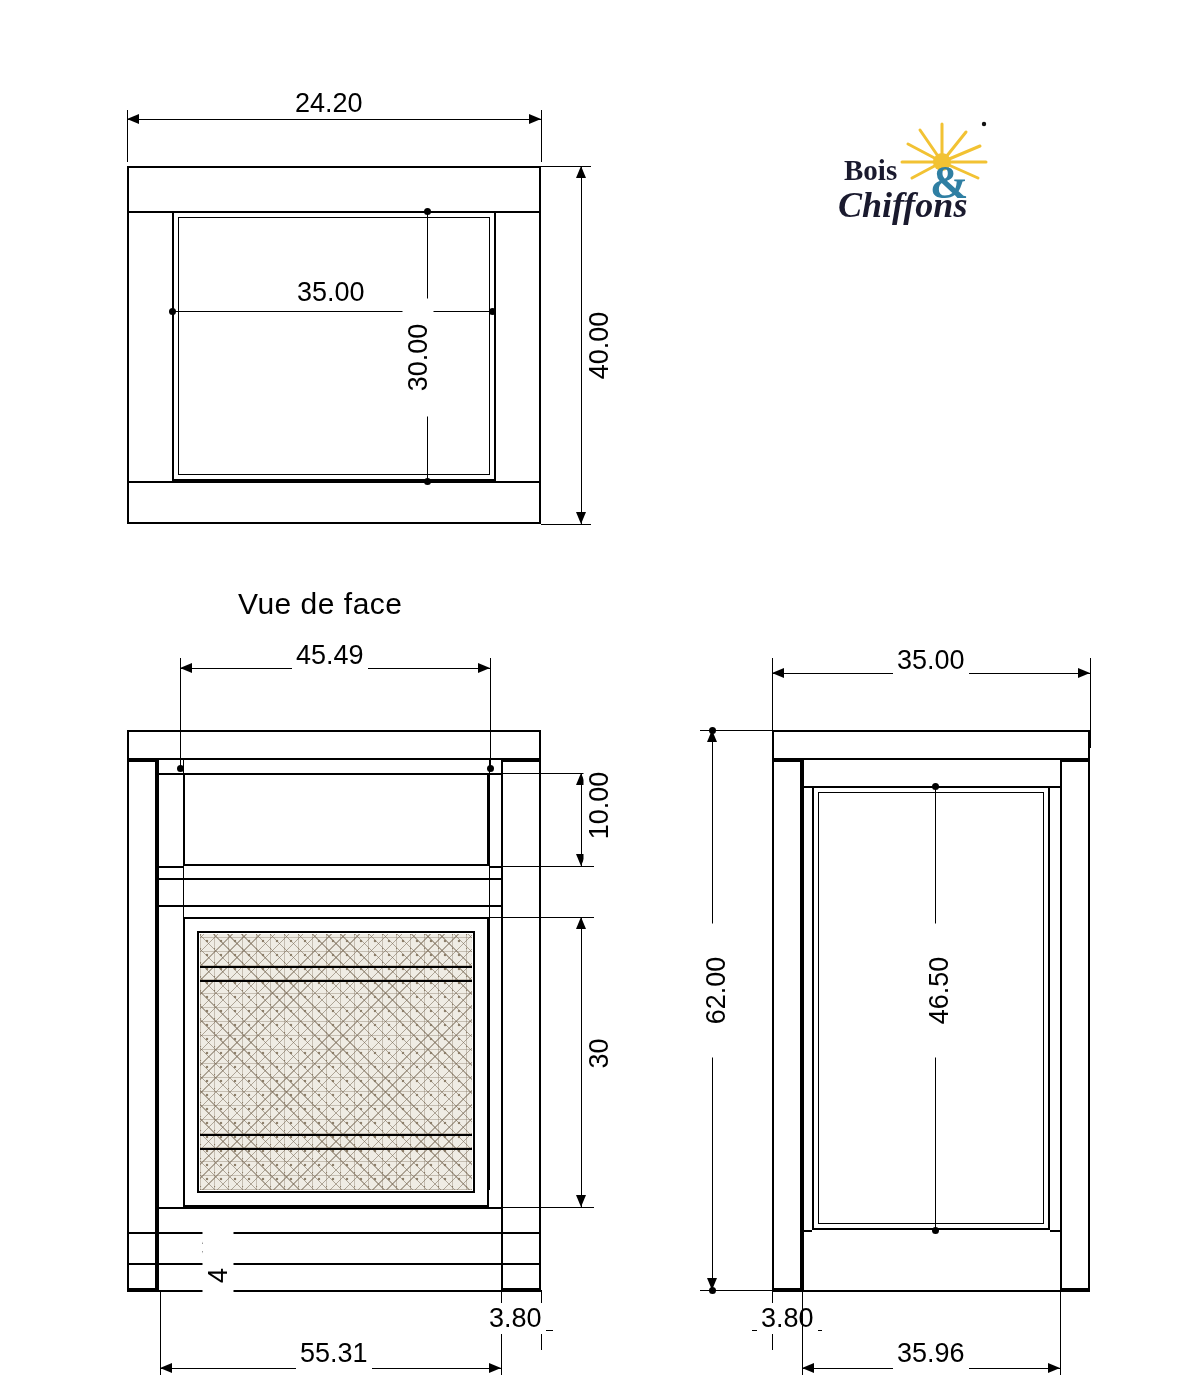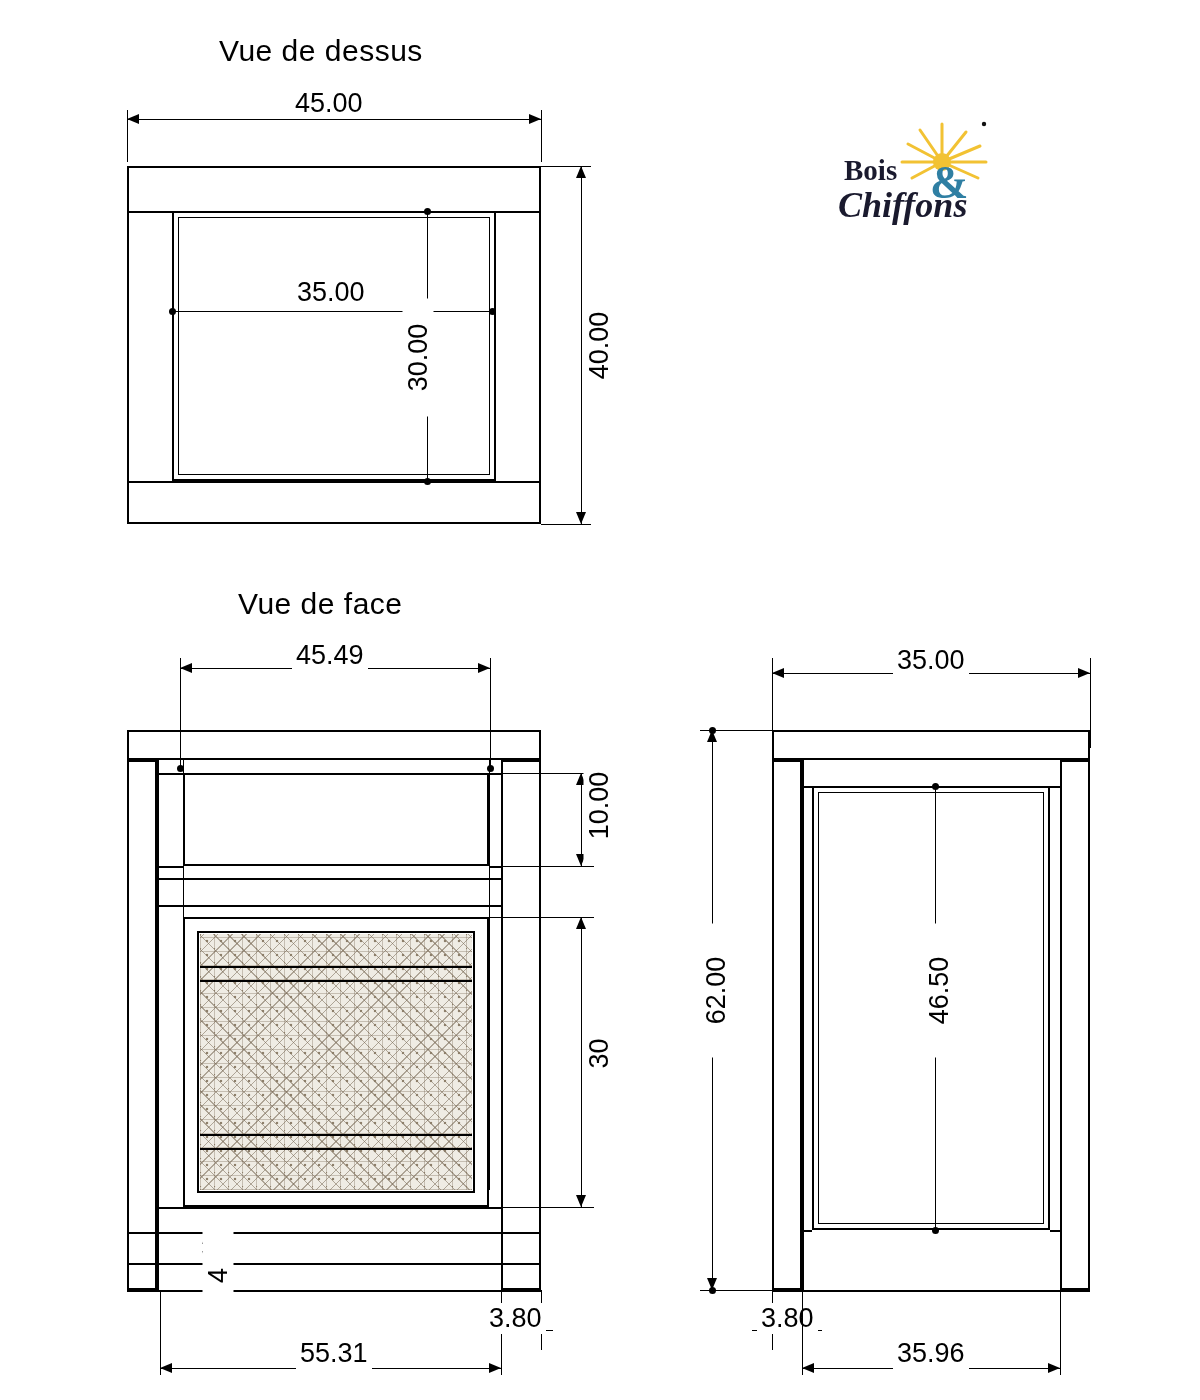--- a/index.html
+++ b/index.html
@@ -146,28 +146,27 @@
         <line x1="104" y1="44" x2="140" y2="60"></line>
       </g>
       <circle cx="104" cy="44" r="9" fill="#f2c233"></circle>
       <circle cx="146" cy="6" r="2.2" fill="#111"></circle>
     </svg>
     <div class="logo-text1">Bois</div>
     <div class="logo-amp">&amp;</div>
     <div class="logo-text2">Chiffons</div>
   </div>
 
-  <div class="view-title" style="left:219px; top:34px;">Vue de dessus</div>
 
   <div class="ln vl" style="left:127px; top:110px; height:52px;"></div>
   <div class="ln vl" style="left:541px; top:110px; height:52px;"></div>
   <div class="ln hl" style="left:127px; top:119px; width:414px;"></div>
   <div class="arr arr-l" style="left:127px; top:114px;"></div>
   <div class="arr arr-r" style="left:529px; top:114px;"></div>
-  <div class="dim-label" style="left:291px; top:88px;">45.00</div>
+  <div class="dim-label" style="left:291px; top:88px;">24.20</div>
 
   <div class="ln hl" style="left:541px; top:166px; width:50px;"></div>
   <div class="ln hl" style="left:541px; top:524px; width:50px;"></div>
   <div class="ln vl" style="left:581px; top:166px; height:358px;"></div>
   <div class="arr arr-u" style="left:576px; top:166px;"></div>
   <div class="arr arr-d" style="left:576px; top:512px;"></div>
   <div class="dim-label vert" style="left:540px; top:330px; width:110px; text-align:center;">40.00</div>
 
   <div class="rect2" style="left:127px; top:166px; width:414px; height:358px;"></div>
 

